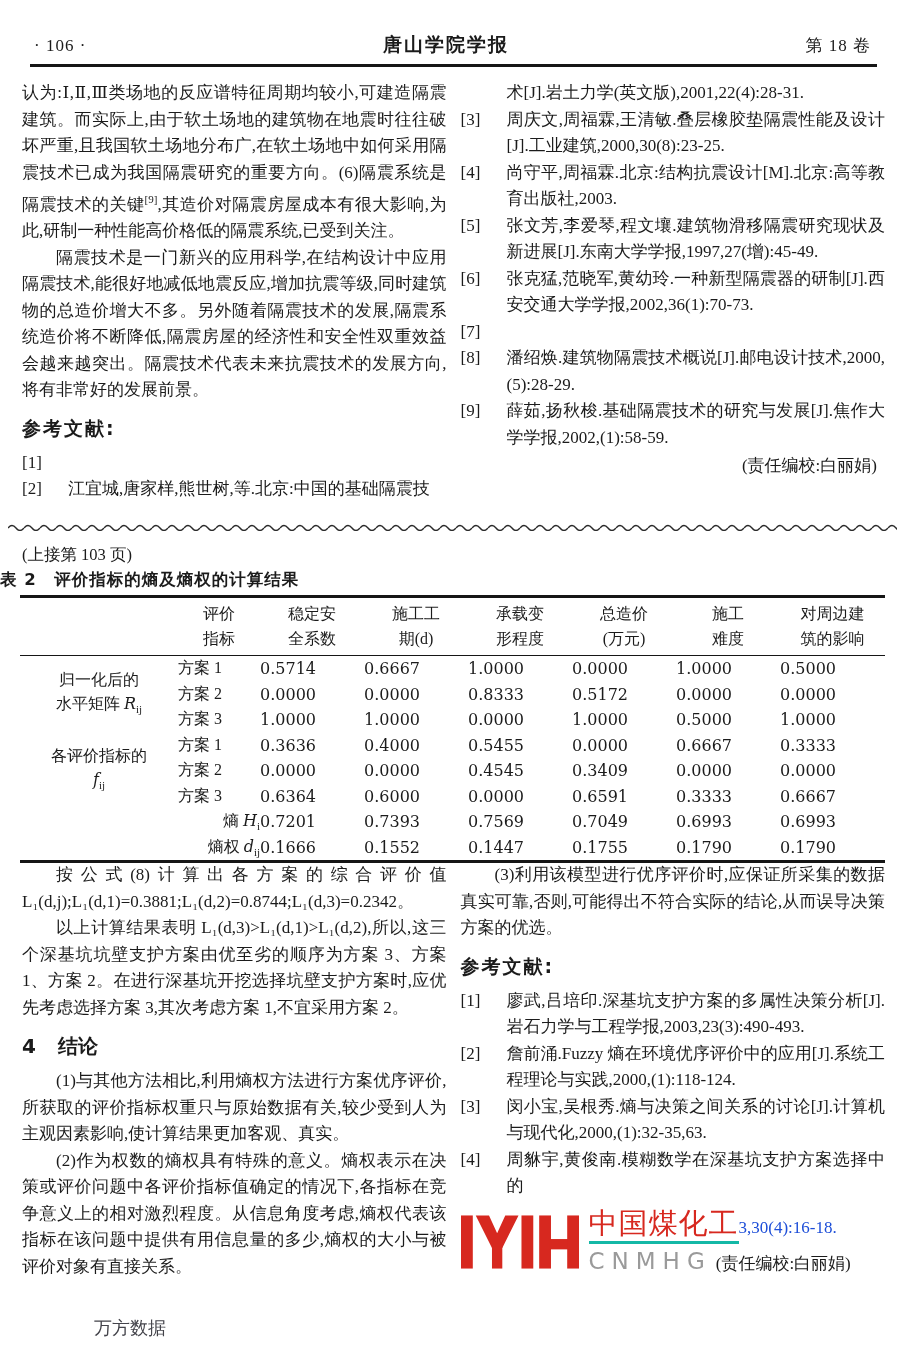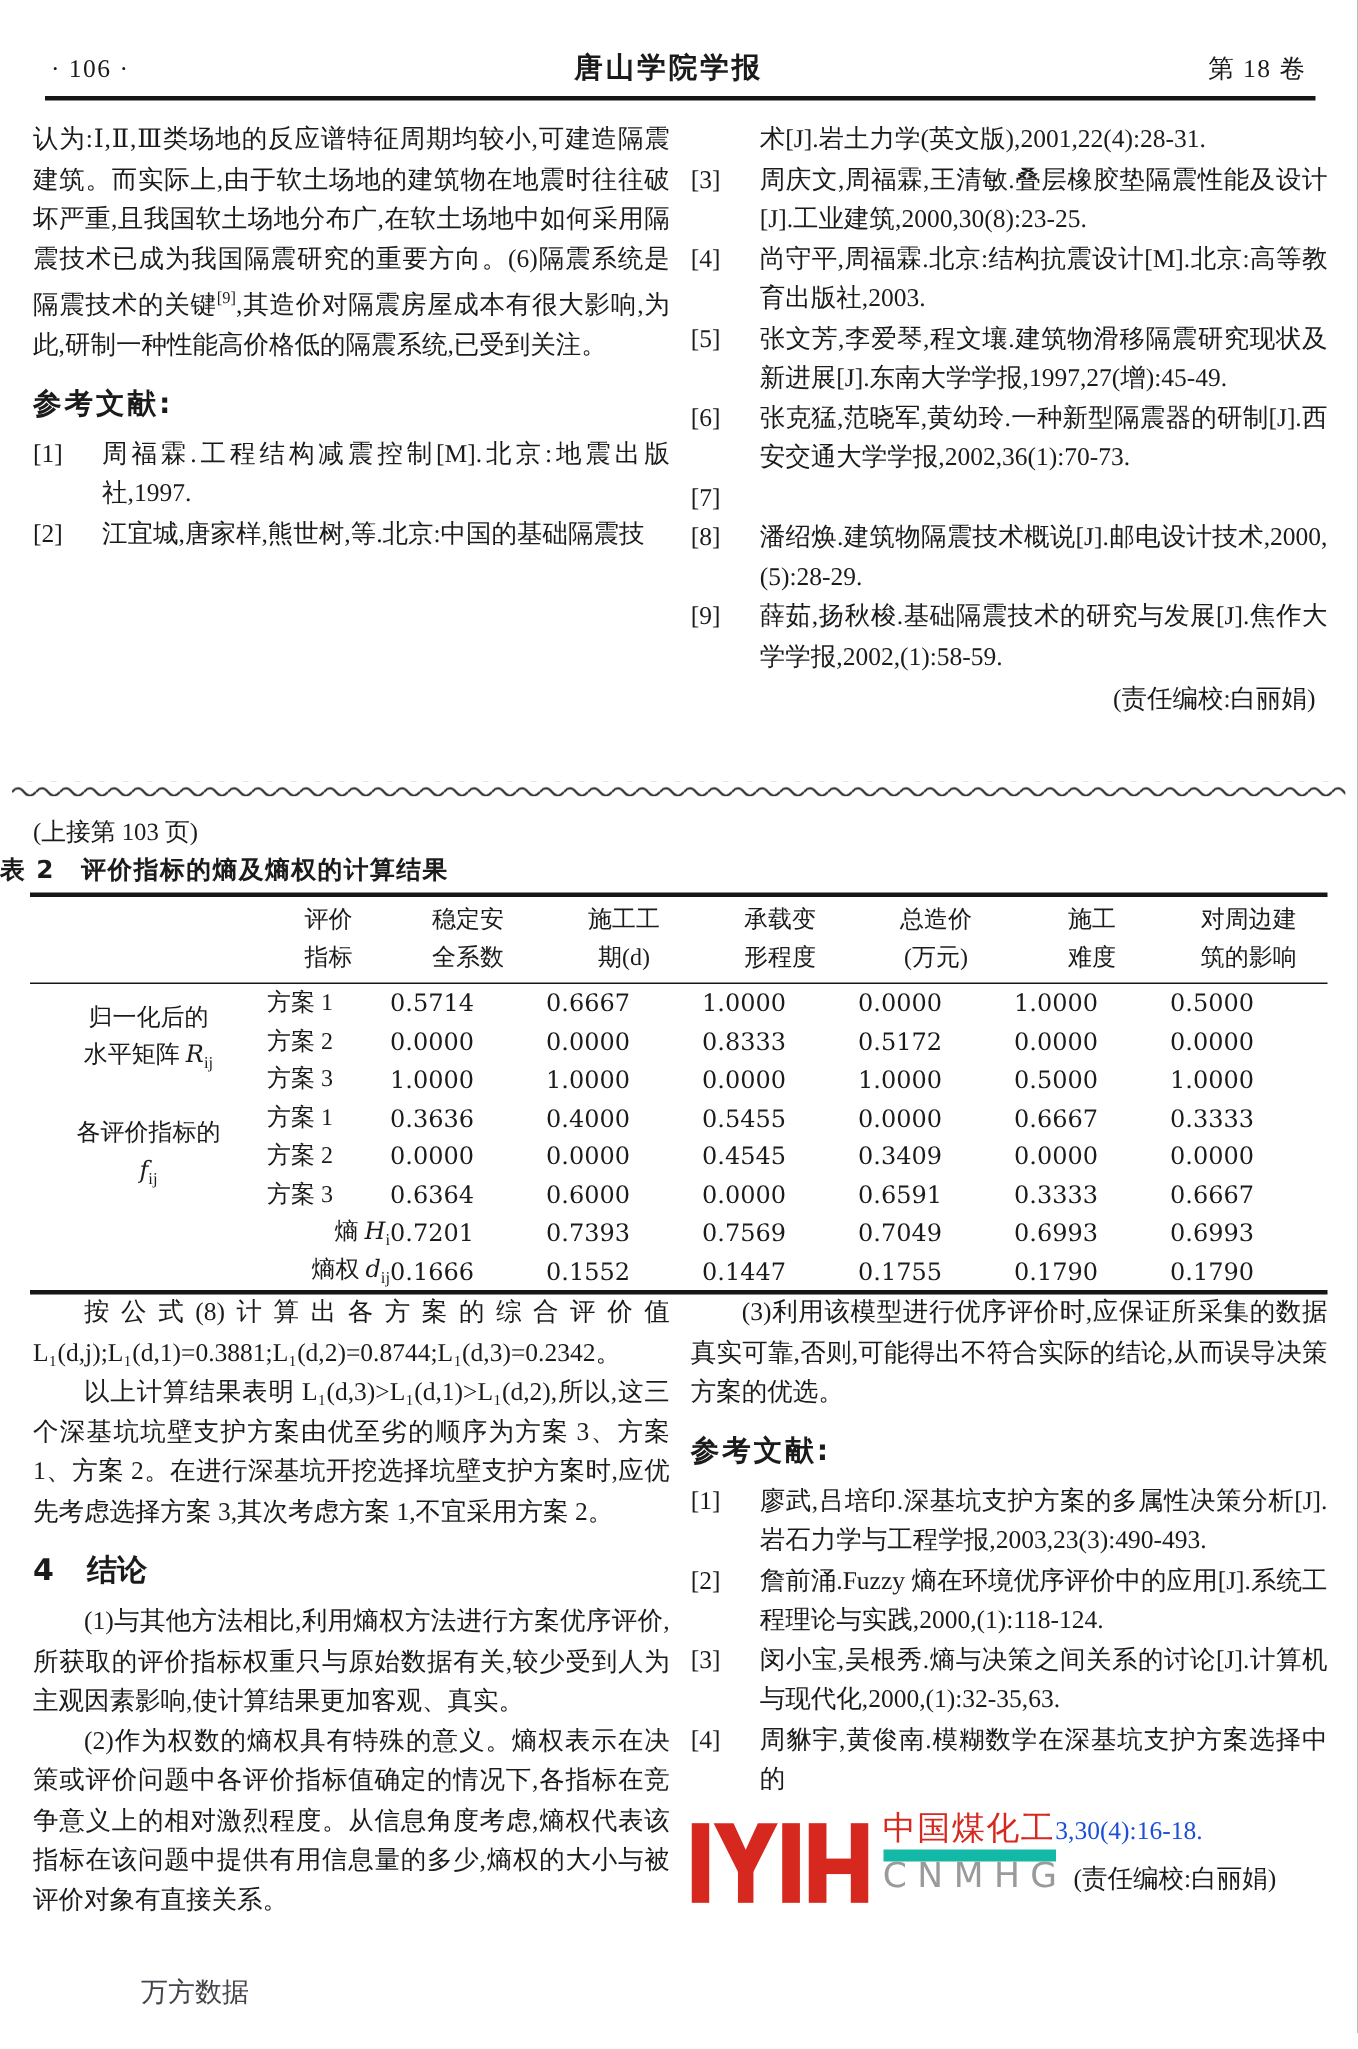--- a/index.html
+++ b/index.html
@@ -42,22 +42,22 @@
   .sum-label{text-align:right;padding-right:56px;font-size:16px;}
   .mvar{font-family:"DejaVu Serif","Liberation Serif",serif;font-style:italic;}
   sub{font-size:11px;}
   
   .section-heading{font-size:20px;font-weight:700;font-family:"DejaVu Sans","Liberation Sans",sans-serif;margin:12px 0 8px;}
   .section-heading .sec-no{margin-right:22px;}
   
   .watermark-row{display:flex;align-items:flex-start;margin-top:4px;}
   .wm-logo{flex:none;}
   .wm-right{margin-left:10px;}
-  .wm-cn{color:#d7281f;font-size:22px;font-family:"DejaVu Sans","Liberation Sans",sans-serif;
-         border-bottom:8px solid #14b8a6;padding-bottom:1px;letter-spacing:1px;}
+  .wm-cn{color:#d7281f;font-size:29px;font-family:"DejaVu Sans","Liberation Sans",sans-serif;
+         border-bottom:3px solid #14b8a6;padding-bottom:1px;letter-spacing:1px;}
   .wm-frag{font-size:17px;color:#1d4ed8;}
   .wm-en-line{margin-top:4px;}
   .wm-en{color:#9a9a9a;font-size:23px;letter-spacing:7px;font-family:"DejaVu Sans","Liberation Sans",sans-serif;}
   .wm-editor{font-size:17px;color:#1b1b1b;}
   
   .footer-mark{position:absolute;left:94px;top:1316px;font-size:18px;color:#43434a;
                font-family:"DejaVu Sans","Liberation Sans",sans-serif;}
 </style>
 </head>
 <body>
@@ -67,24 +67,24 @@
   <div class="header">
     <span class="page-num">· 106 ·</span>
     <span class="journal-title">唐山学院学报</span>
     <span class="volume">第 18 卷</span>
   </div>
   <div class="header-rule"></div>
 
   <div class="two-col top-section">
     <div class="col">
       <p class="para"><span>认为:Ⅰ,Ⅱ,Ⅲ类场地的反应谱特征周期均较小,可建造隔震建筑。而实际上,由于软土场地的建筑物在地震时往往破坏严重,且我国软土场地分布广,在软土场地中如何采用隔震技术已成为我国隔震研究的重要方向。(6)隔震系统是隔震技术的关键</span><sup>[9]</sup><span>,其造价对隔震房屋成本有很大影响,为此,研制一种性能高价格低的隔震系统,已受到关注。</span></p>
+      <p class="para indent">隔震技术是一门新兴的应用科学,在结构设计中应用隔震技术,能很好地减低地震反应,增加抗震等级,同时建筑物的总造价增大不多。另外随着隔震技术的发展,隔震系统造价将不断降低,隔震房屋的经济性和安全性双重效益会越来越突出。隔震技术代表未来抗震技术的发展方向,将有非常好的发展前景。</p>
       <div class="refs-heading">参考文献:</div>
       <div class="ref">
         <span class="ref-marker">[1]</span>
-        <span class="ref-text">周福霖.工程结构减震控制[M].北京:地震出版社,1997.</span>
       </div>
       <div class="ref">
         <span class="ref-marker">[2]</span>
         <span class="ref-text">江宜城,唐家样,熊世树,等.北京:中国的基础隔震技</span>
       </div>
     </div>
     <div class="col">
       <div class="ref-cont">术[J].岩土力学(英文版),2001,22(4):28-31.</div>
       <div class="ref">
         <span class="ref-marker">[3]</span>

